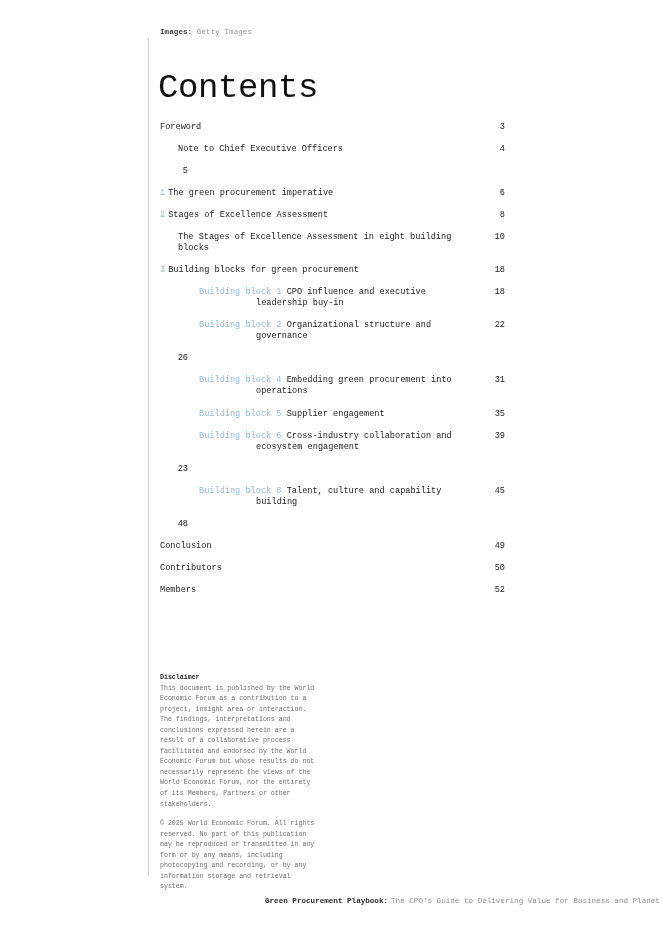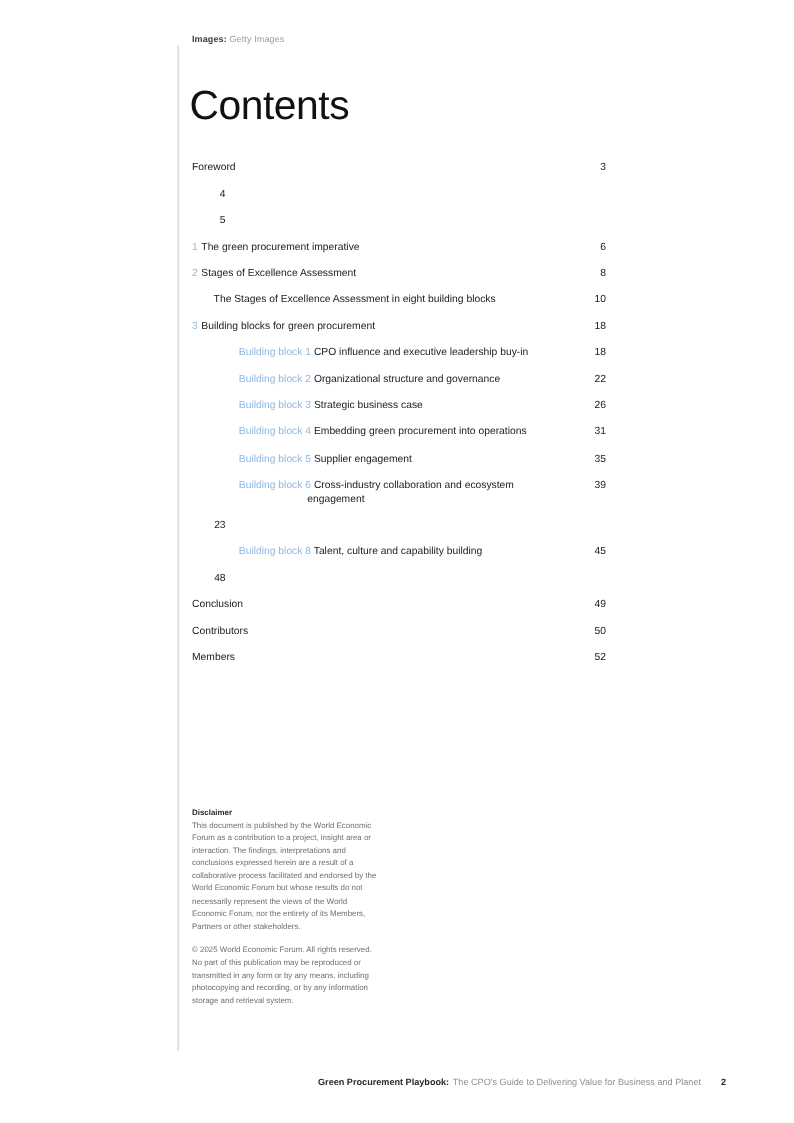--- a/index.html
+++ b/index.html
@@ -5,21 +5,21 @@
   html, body {
     margin: 0;
     padding: 0;
     background: #ffffff;
   }
   .page {
     position: relative;
     width: 662px;
     height: 912px;
     background: #ffffff;
-    font-family: Liberation Sans, sans-serif;
+    font-family: Liberation Mono, monospace;
     overflow: hidden;
   }
 
   
   .left-rule {
     position: absolute;
     left: 148px;
     top: 38px;
     width: 1px;
     height: 838px;
@@ -51,21 +51,21 @@
     font-weight: normal;
     color: #111111;
     letter-spacing: -0.4px;
     margin: 0;
   }
 
   
   .toc {
     position: absolute;
     left: 160px;
-    top: 128px;
+    top: 116px;
     width: 345px;
   }
   .toc-row {
     display: flex;
     align-items: flex-start;
     font-size: 8.6px;
     line-height: 11px;
     color: #1b1b1b;
     padding: 5.55px 0;
   }
@@ -166,20 +166,21 @@
   </div>
 
   <h1 class="page-title">Contents</h1>
 
   <div class="toc" id="toc">
       <div class="toc-row lvl1">
         <div class="label"><span class="wrapbox"><span>Foreword</span></span></div>
         <div class="pageno">3</div>
       </div>
       <div class="toc-row lvl2">
+        <div class="label"><span class="wrapbox"><span>Note to Chief Executive Officers</span></span></div>
         <div class="pageno">4</div>
       </div>
       <div class="toc-row lvl1">
         <div class="pageno">5</div>
       </div>
       <div class="toc-row lvl1">
         <div class="label"><span class="wrapbox"><span class="num">1</span><span>The green procurement imperative</span></span></div>
         <div class="pageno">6</div>
       </div>
       <div class="toc-row lvl1">
@@ -200,23 +201,20 @@
         </div>
         <div class="pageno">18</div>
       </div>
       <div class="toc-row lvl3 bb-row">
         <div class="label">
           <span class="wrapbox"><span class="bb">Building block 2 </span><span>Organizational structure and governance</span></span>
         </div>
         <div class="pageno">22</div>
       </div>
       <div class="toc-row lvl3 bb-row">
-        <div class="label">
-          <span class="wrapbox"><span class="bb">Building block 3 </span><span>Strategic business case</span></span>
-        </div>
         <div class="pageno">26</div>
       </div>
       <div class="toc-row lvl3 bb-row">
         <div class="label">
           <span class="wrapbox"><span class="bb">Building block 4 </span><span>Embedding green procurement into operations</span></span>
         </div>
         <div class="pageno">31</div>
       </div>
       <div class="toc-row lvl3 bb-row">
         <div class="label">

